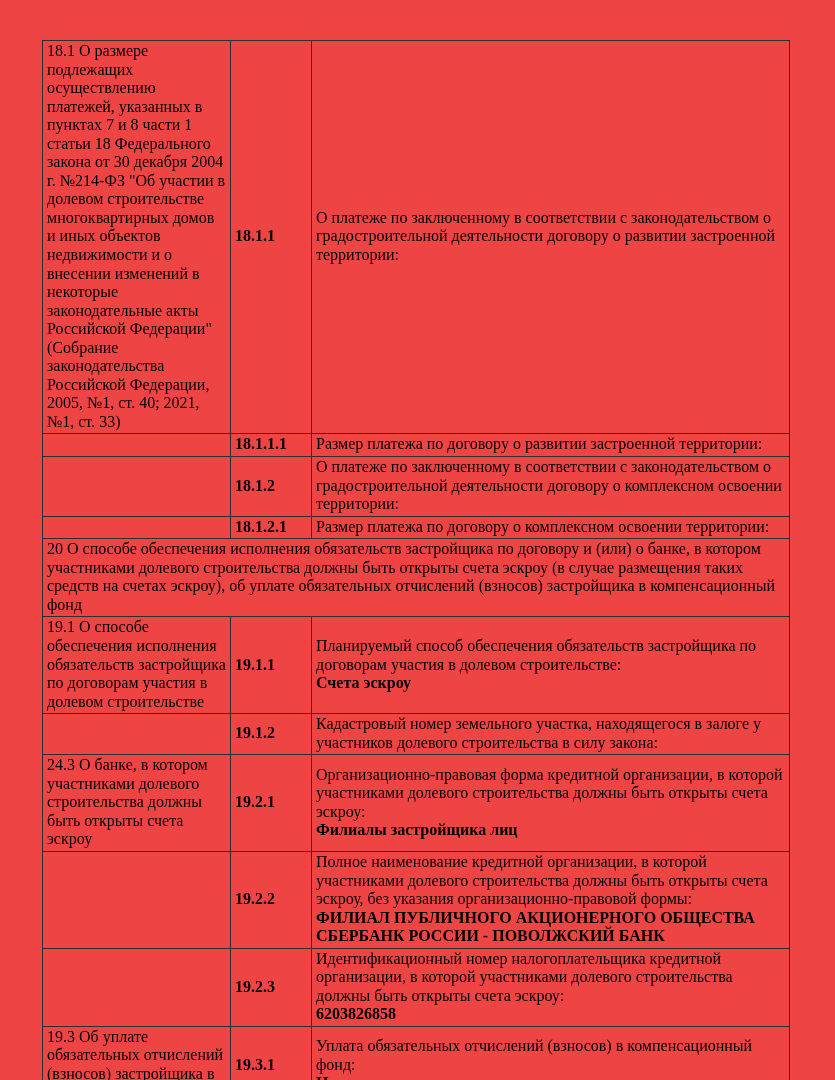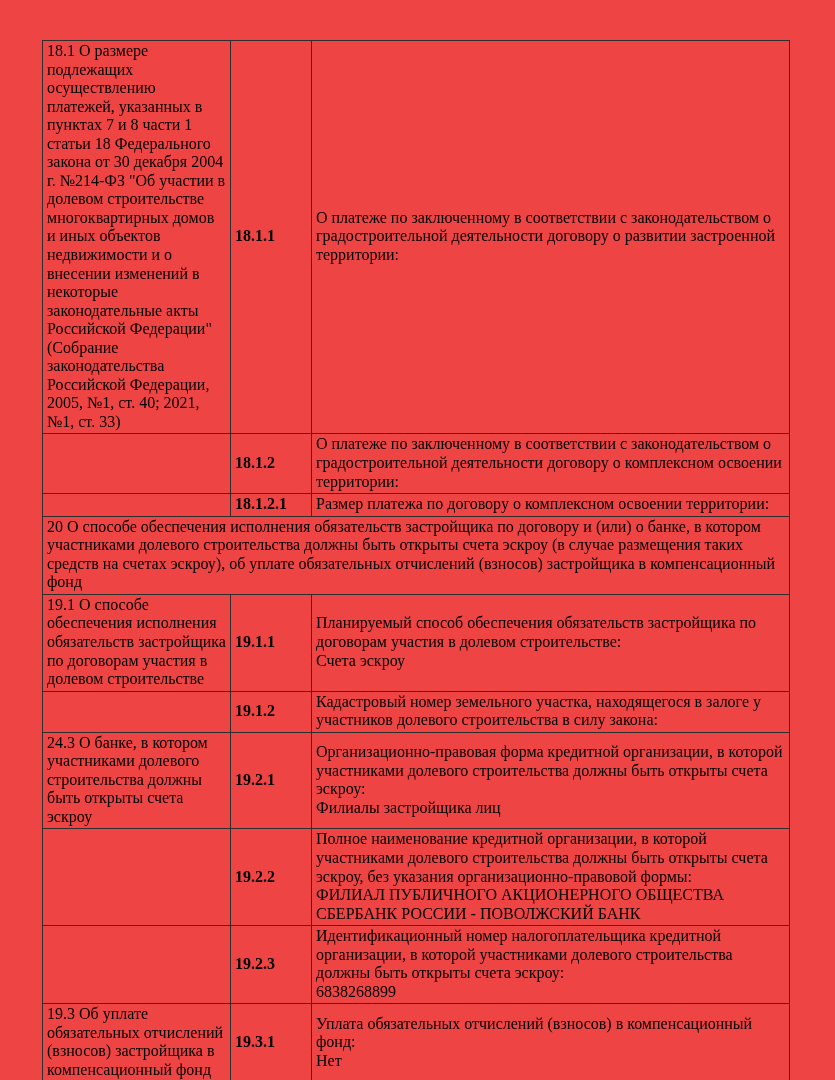--- a/index.html
+++ b/index.html
@@ -45,21 +45,21 @@
     vertical-align: middle;
     font-weight: bold;
   }
   td.c-content {
     vertical-align: middle;
   }
   td.section-head {
     vertical-align: top;
   }
   .field-value {
-    font-weight: normal;
+    font-weight: bold;
   }
 </style>
 </head>
 <body>
 
 <div class="page">
   <div class="table-wrap">
     <table class="decl">
       <colgroup>
         <col style="width:188px">
@@ -69,20 +69,27 @@
       <tbody>
 
         <tr>
           <td class="c-desc">18.1 О размере подлежащих осуществлению платежей, указанных в пунктах 7 и 8 части 1 статьи 18 Федерального закона от 30 декабря 2004 г. №214-ФЗ "Об участии в долевом строительстве многоквартирных домов и иных объектов недвижимости и о внесении изменений в некоторые законодательные акты Российской Федерации" (Собрание законодательства Российской Федерации, 2005, №1, ст. 40; 2021, №1, ст. 33)</td>
           <td class="c-num">18.1.1</td>
           <td class="c-content">
             <span>О платеже по заключенному в соответствии с законодательством о градостроительной деятельности договору о развитии застроенной территории:</span>
           </td>
         </tr>
 
+        <tr>
+          <td class="c-desc"></td>
+          <td class="c-num">18.1.1.1</td>
+          <td class="c-content">
+            <span>Размер платежа по договору о развитии застроенной территории:</span>
+          </td>
+        </tr>
 
         <tr>
           <td class="c-desc"></td>
           <td class="c-num">18.1.2</td>
           <td class="c-content">
             <span>О платеже по заключенному в соответствии с законодательством о градостроительной деятельности договору о комплексном освоении территории:</span>
           </td>
         </tr>
 
         <tr>
@@ -130,21 +137,21 @@
             <span>Полное наименование кредитной организации, в которой участниками долевого строительства должны быть открыты счета эскроу, без указания организационно-правовой формы:</span>
             <div class="field-value">ФИЛИАЛ ПУБЛИЧНОГО АКЦИОНЕРНОГО ОБЩЕСТВА СБЕРБАНК РОССИИ - ПОВОЛЖСКИЙ БАНК</div>
           </td>
         </tr>
 
         <tr>
           <td class="c-desc"></td>
           <td class="c-num">19.2.3</td>
           <td class="c-content">
             <span>Идентификационный номер налогоплательщика кредитной организации, в которой участниками долевого строительства должны быть открыты счета эскроу:</span>
-            <div class="field-value">6838268899</div>
+            <div class="field-value">6203826858</div>
           </td>
         </tr>
 
         <tr>
           <td class="c-desc">19.3 Об уплате обязательных отчислений (взносов) застройщика в компенсационный фонд</td>
           <td class="c-num">19.3.1</td>
           <td class="c-content">
             <span>Уплата обязательных отчислений (взносов) в компенсационный фонд:</span>
             <div class="field-value">Нет</div>
           </td>

